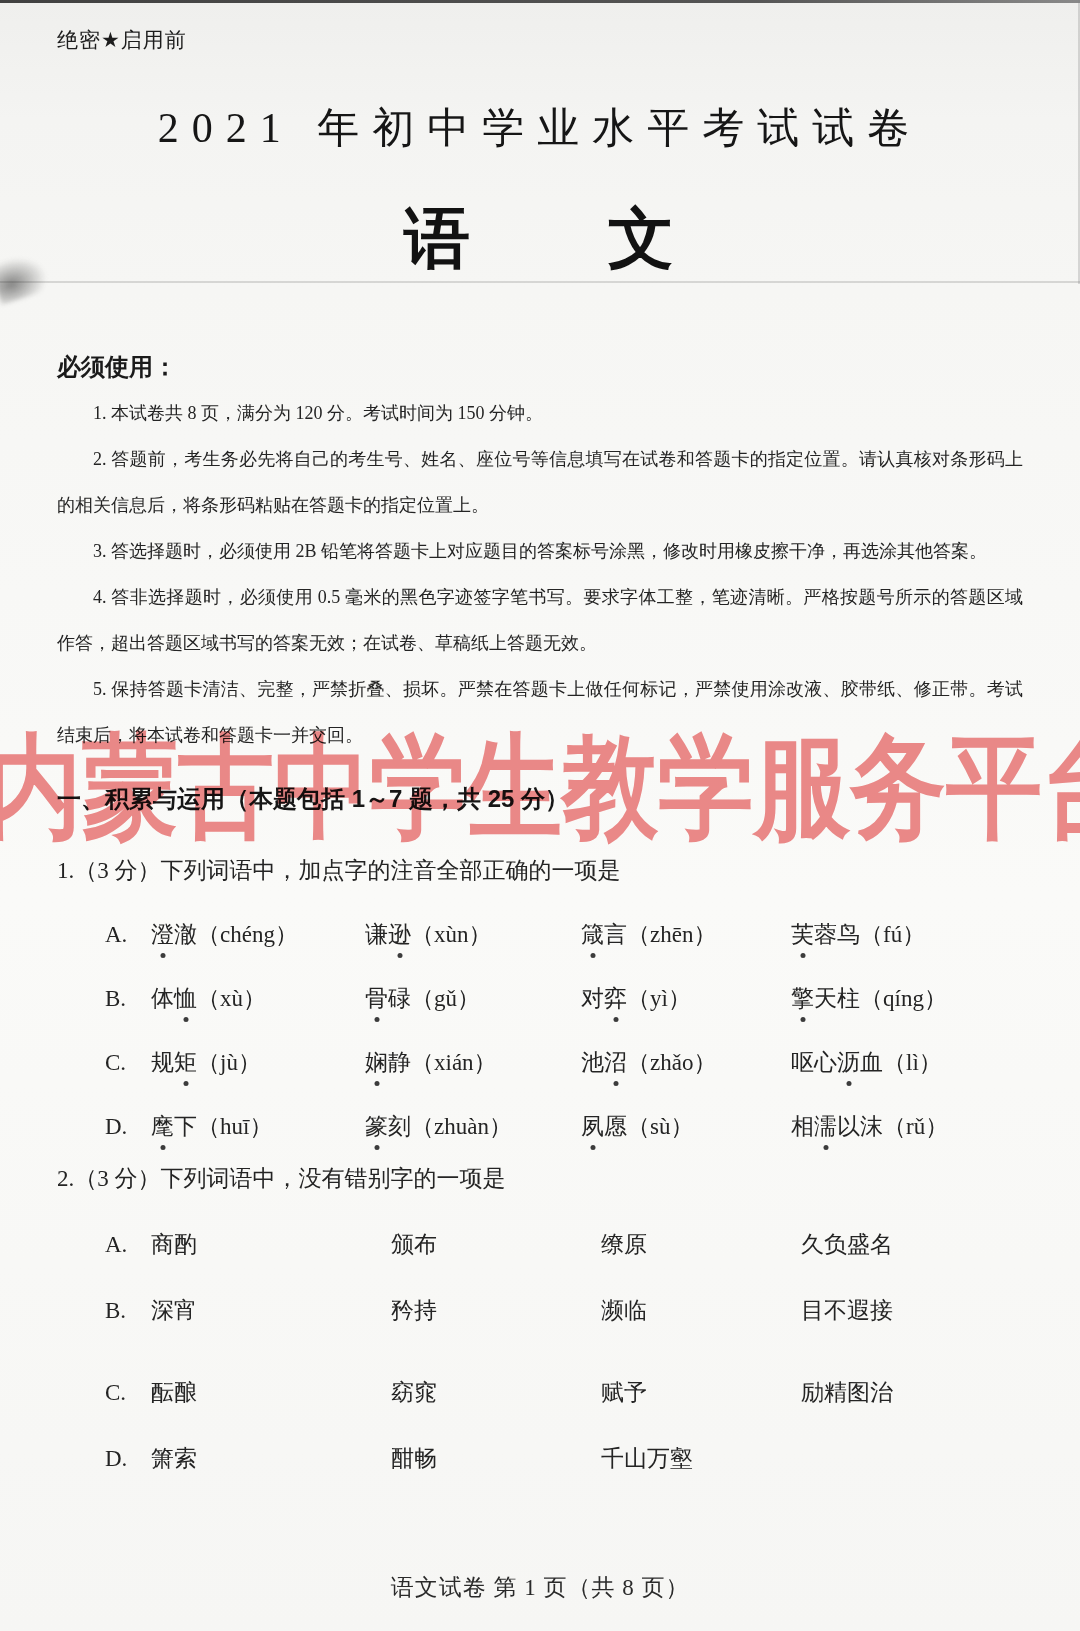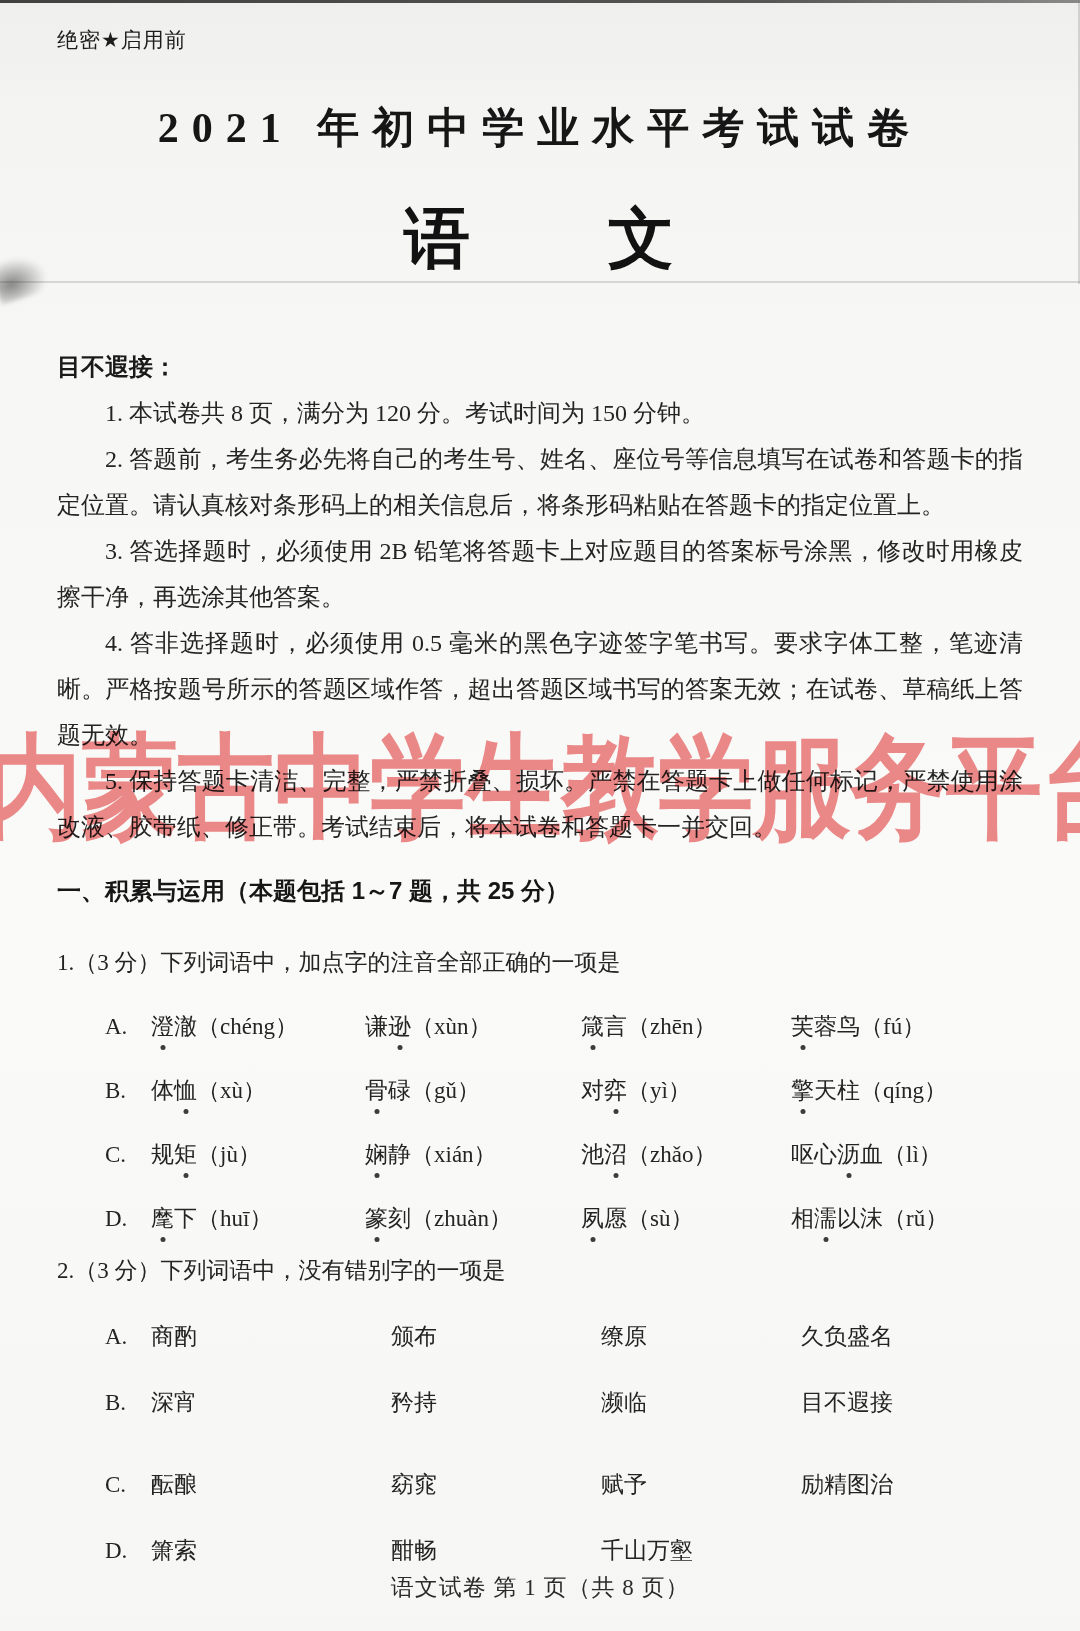--- a/index.html
+++ b/index.html
@@ -16,35 +16,35 @@
   .corner-smudge{left:-6px;top:256px;width:52px;height:42px;background:radial-gradient(ellipse at 30% 60%,rgba(40,40,40,.55),rgba(40,40,40,0) 70%);filter:blur(2px);transform:rotate(-18deg);}
   .right-edge{top:0;right:0;width:2px;height:284px;background:rgba(130,130,130,.28);}
 
   .content{position:relative;z-index:1;padding:0 57px;}
 
   .secrecy{
     padding-top:26px;font-family:"Liberation Sans","DejaVu Sans",sans-serif;
     font-weight:normal;font-size:21px;color:#1d1d1d;letter-spacing:1px;
   }
   .exam-title{
-    margin-top:46px;text-align:center;font-weight:bold;font-size:42px;
+    margin-top:46px;text-align:center;font-weight:normal;font-size:42px;
     letter-spacing:13px;color:#161616;
   }
   .subject-title{
     margin-top:38px;text-align:center;font-weight:bold;font-size:66px;
     letter-spacing:2px;color:#121212;
   }
 
   .notice{margin-top:60px;}
   .notice-heading{
     font-family:"Liberation Sans","DejaVu Sans",sans-serif;
     font-weight:bold;font-size:24px;color:#1a1a1a;line-height:46px;
   }
   .notice-item{
-    margin:0;font-size:24px;line-height:46px;text-indent:2em;
+    margin:0;font-size:18px;line-height:46px;text-indent:2em;
     text-align:justify;color:#242424;
   }
 
   .section-heading{
     margin-top:24px;
     font-family:"Liberation Sans","DejaVu Sans",sans-serif;
     font-weight:bold;font-size:24px;color:#161616;line-height:34px;
   }
 
   .stem{margin-top:40px;font-size:23px;color:#242424;line-height:30px;}
@@ -92,21 +92,21 @@
 
 <div class="content">
 
   <div class="secrecy">绝密★启用前</div>
 
   <div class="exam-title">2021 年初中学业水平考试试卷</div>
 
   <div class="subject-title">语　　文</div>
 
   <div class="notice">
-    <div class="notice-heading">目不遐接：</div>
+    <div class="notice-heading">必须使用：</div>
     <p class="notice-item">1. 本试卷共 8 页，满分为 120 分。考试时间为 150 分钟。</p>
     <p class="notice-item">2. 答题前，考生务必先将自己的考生号、姓名、座位号等信息填写在试卷和答题卡的指定位置。请认真核对条形码上的相关信息后，将条形码粘贴在答题卡的指定位置上。</p>
     <p class="notice-item">3. 答选择题时，必须使用 2B 铅笔将答题卡上对应题目的答案标号涂黑，修改时用橡皮擦干净，再选涂其他答案。</p>
     <p class="notice-item">4. 答非选择题时，必须使用 0.5 毫米的黑色字迹签字笔书写。要求字体工整，笔迹清晰。严格按题号所示的答题区域作答，超出答题区域书写的答案无效；在试卷、草稿纸上答题无效。</p>
     <p class="notice-item">5. 保持答题卡清洁、完整，严禁折叠、损坏。严禁在答题卡上做任何标记，严禁使用涂改液、胶带纸、修正带。考试结束后，将本试卷和答题卡一并交回。</p>
   </div>
 
   <div class="section-heading">一、积累与运用（本题包括 1～7 题，共 25 分）</div>
 
   <div class="stem">1.（3 分）下列词语中，加点字的注音全部正确的一项是</div>

